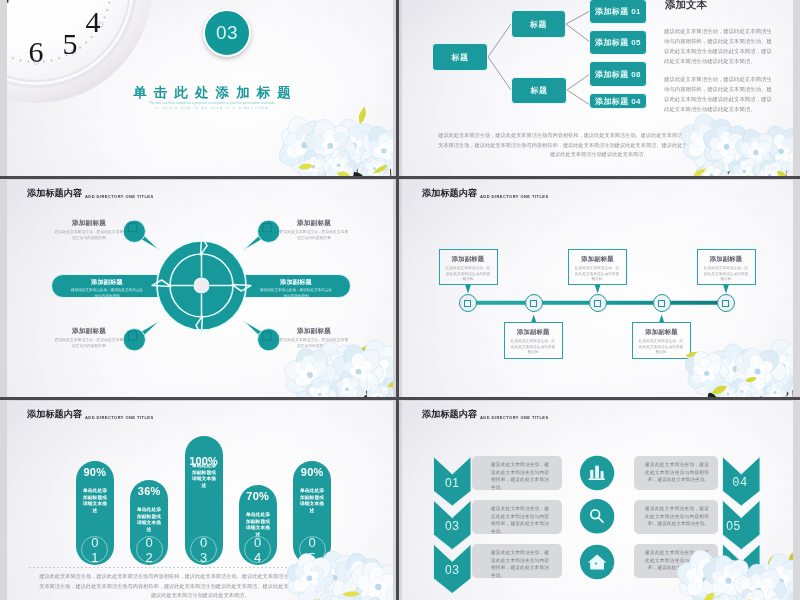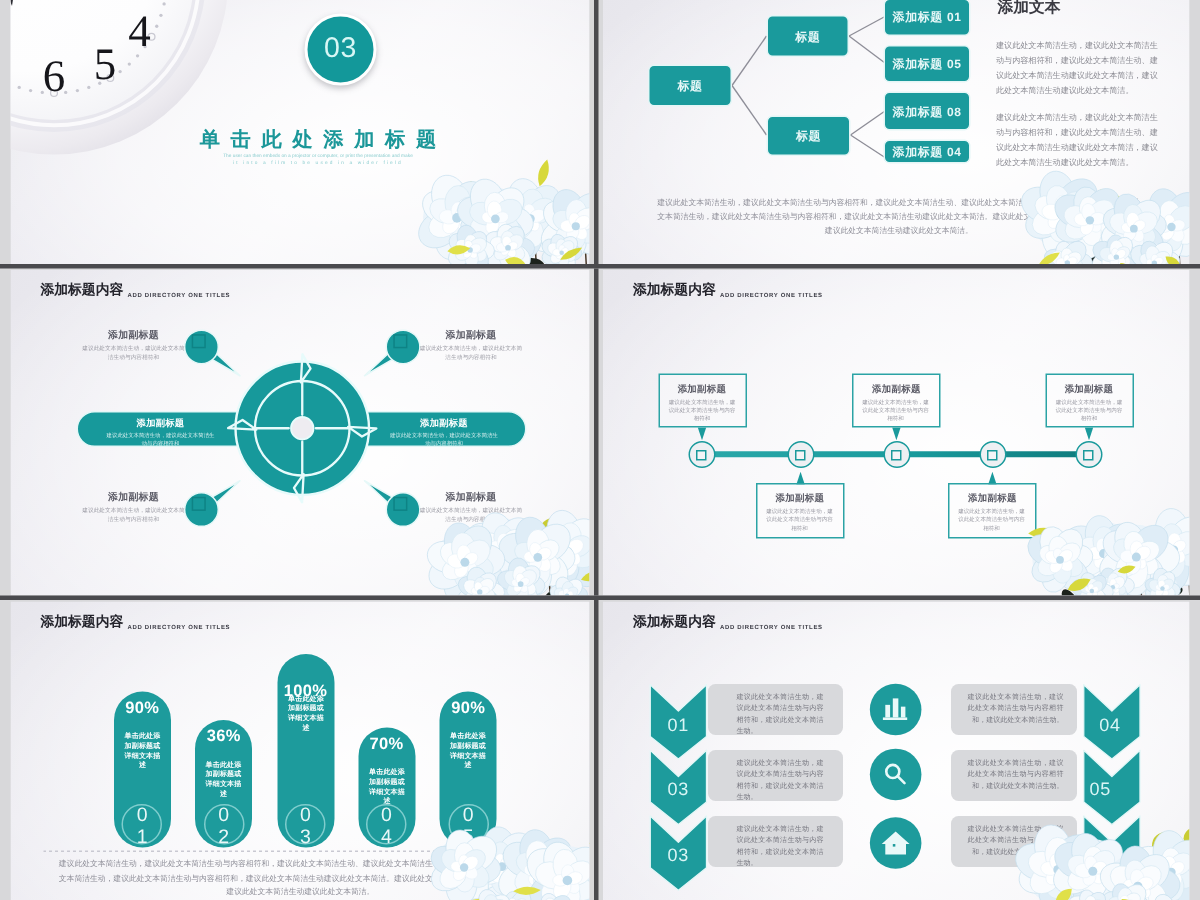--- a/index.html
+++ b/index.html
@@ -1264,21 +1264,21 @@
       </div>
   <div class="greybox right" style="left:232.0px;top:98.5px;width:83.69999999999999px;height:34.5px;">
     <span>建议此处文本简洁生动，建议此处文本简洁生动与内容相符和，建议此处文本简洁生动。</span>
       </div>
   <div class="greybox right" style="left:232.0px;top:142.5px;width:83.69999999999999px;height:34.5px;">
     <span>建议此处文本简洁生动，建议此处文本简洁生动与内容相符和，建议此处文本简洁生动。</span>
       </div>
   <div class="chevnum" style="left:31.5px;top:74.5px;width:37.5px;">01</div>
   <div class="chevnum" style="left:31.5px;top:118.2px;width:37.5px;">03</div>
   <div class="chevnum" style="left:31.5px;top:162.0px;width:37.5px;">03</div>
-  <div class="chevnum" style="left:320.5px;top:74.5px;width:35px;">04</div>
+  <div class="chevnum" style="left:320.5px;top:74.5px;width:35px;font-family:Liberation Mono, monospace;">04</div>
   <div class="chevnum" style="left:320.5px;top:118.2px;width:22px;">05</div>
   <div class="chevnum" style="left:320.5px;top:162.0px;width:37.5px;">06</div>
   <svg class="icons6" viewBox="0 0 391 199" width="391" height="199">
     <g>
       <circle cx="195.1" cy="72" r="17.2" fill="#1d9b9c"></circle>
       <g fill="#e9f9f9">
         <rect x="188.2" y="68.9" width="3.2" height="8.4"></rect>
         <rect x="193.2" y="64.6" width="3.7" height="12.7"></rect>
         <rect x="198.6" y="70.1" width="3.0" height="7.2"></rect>
         <rect x="186.6" y="77.3" width="16.2" height="1.7"></rect>

